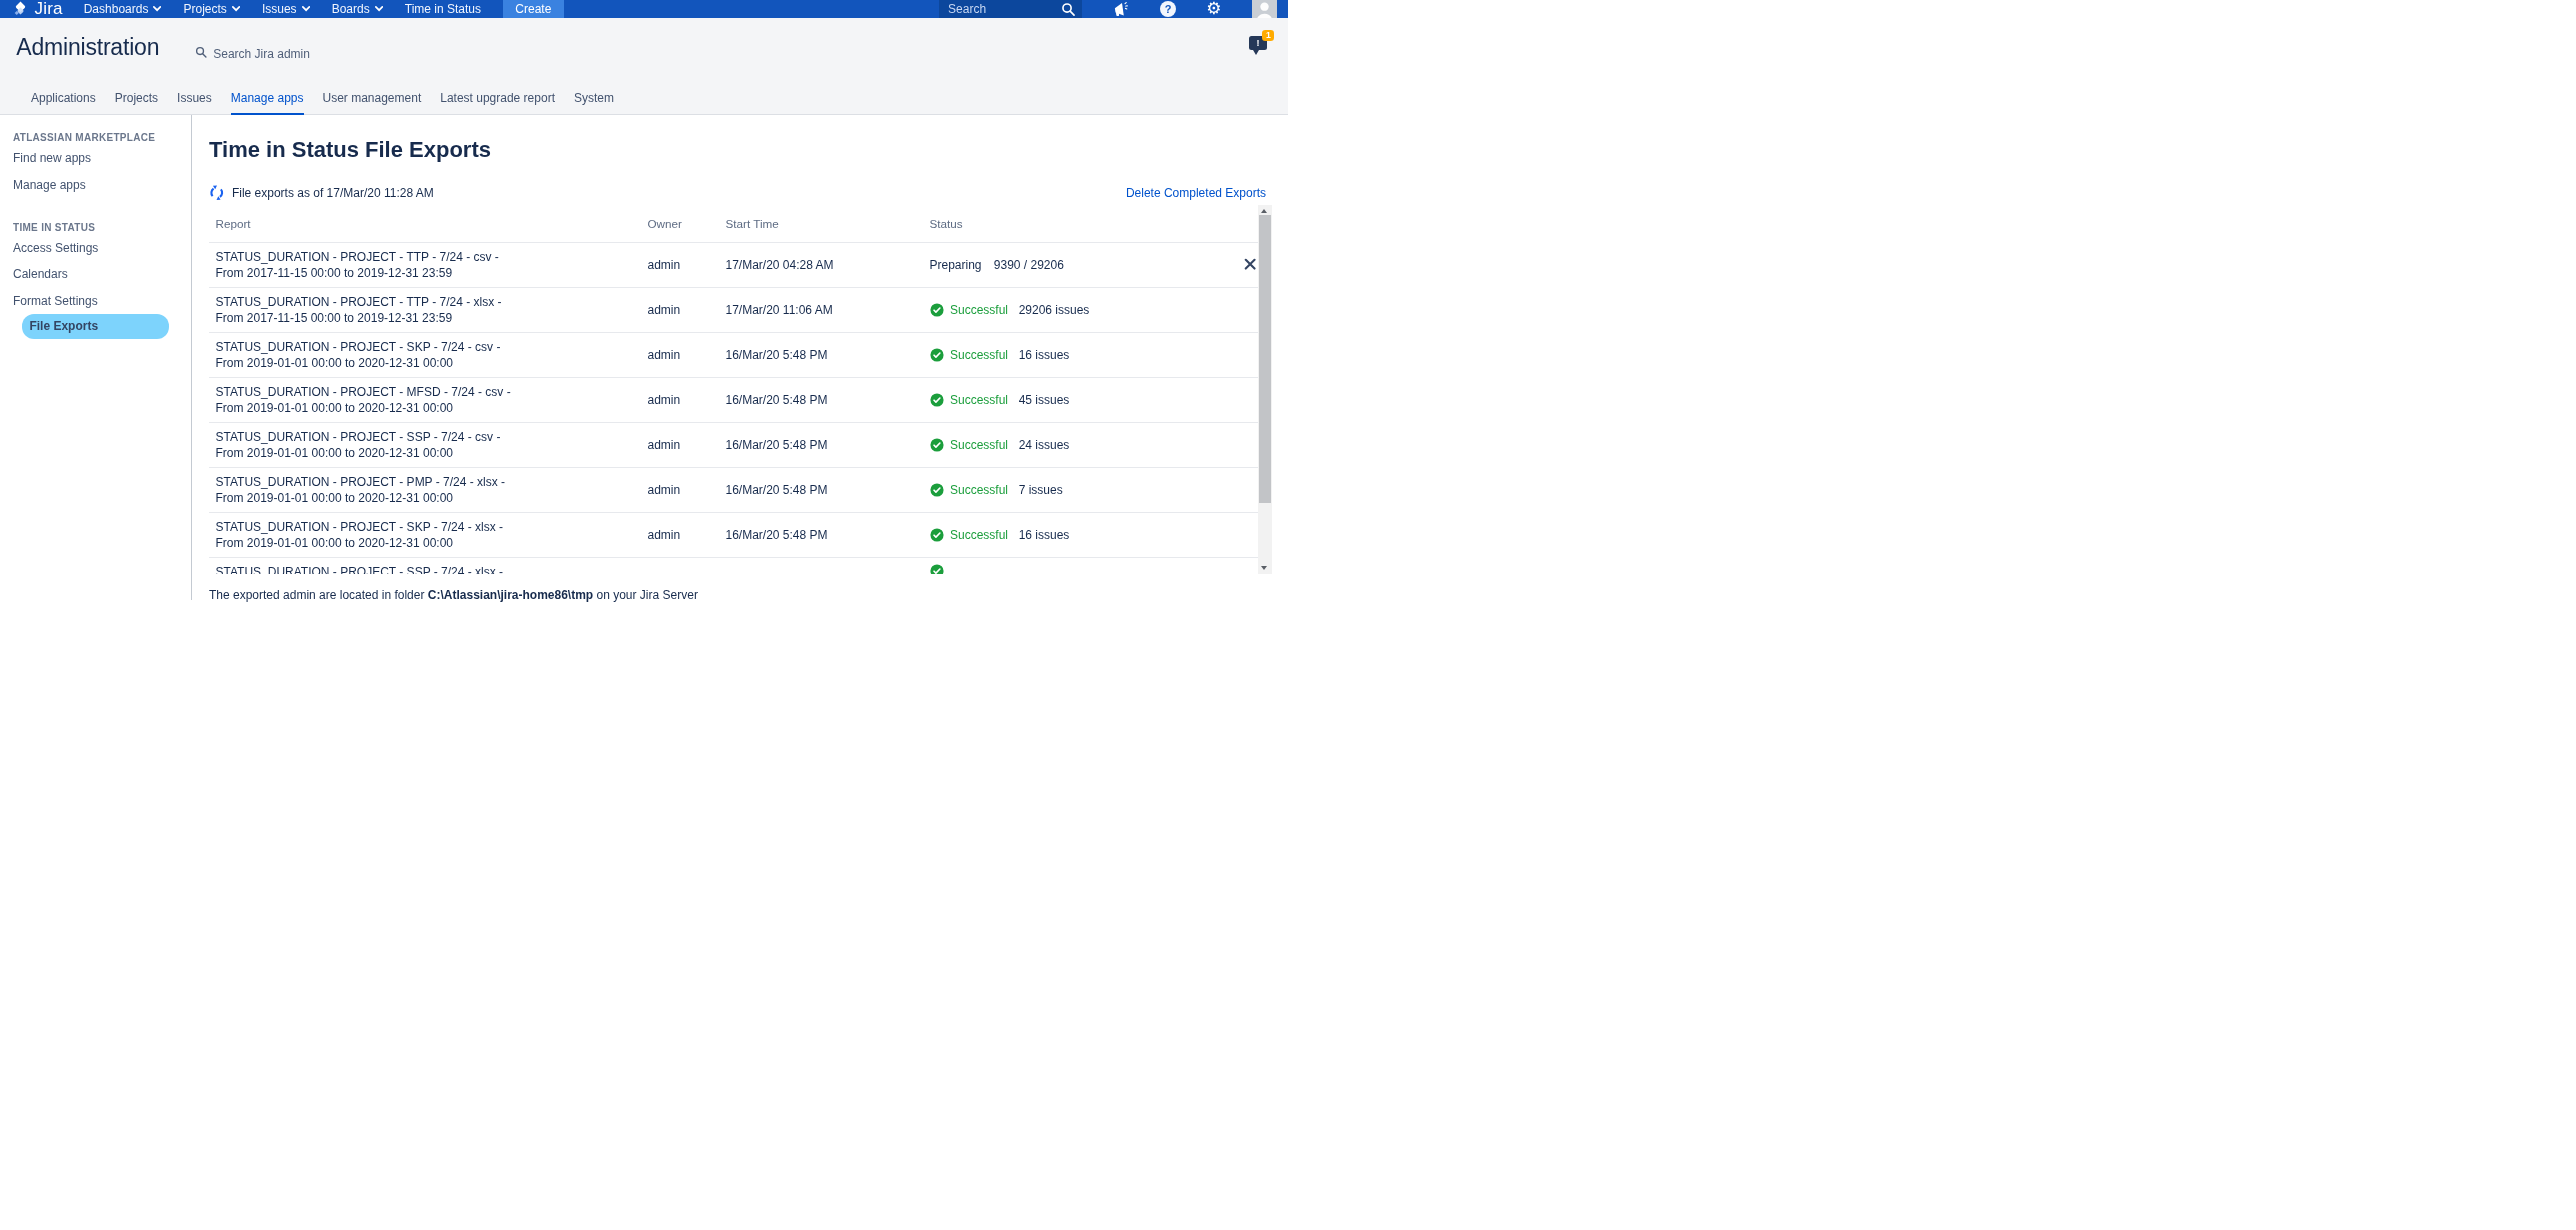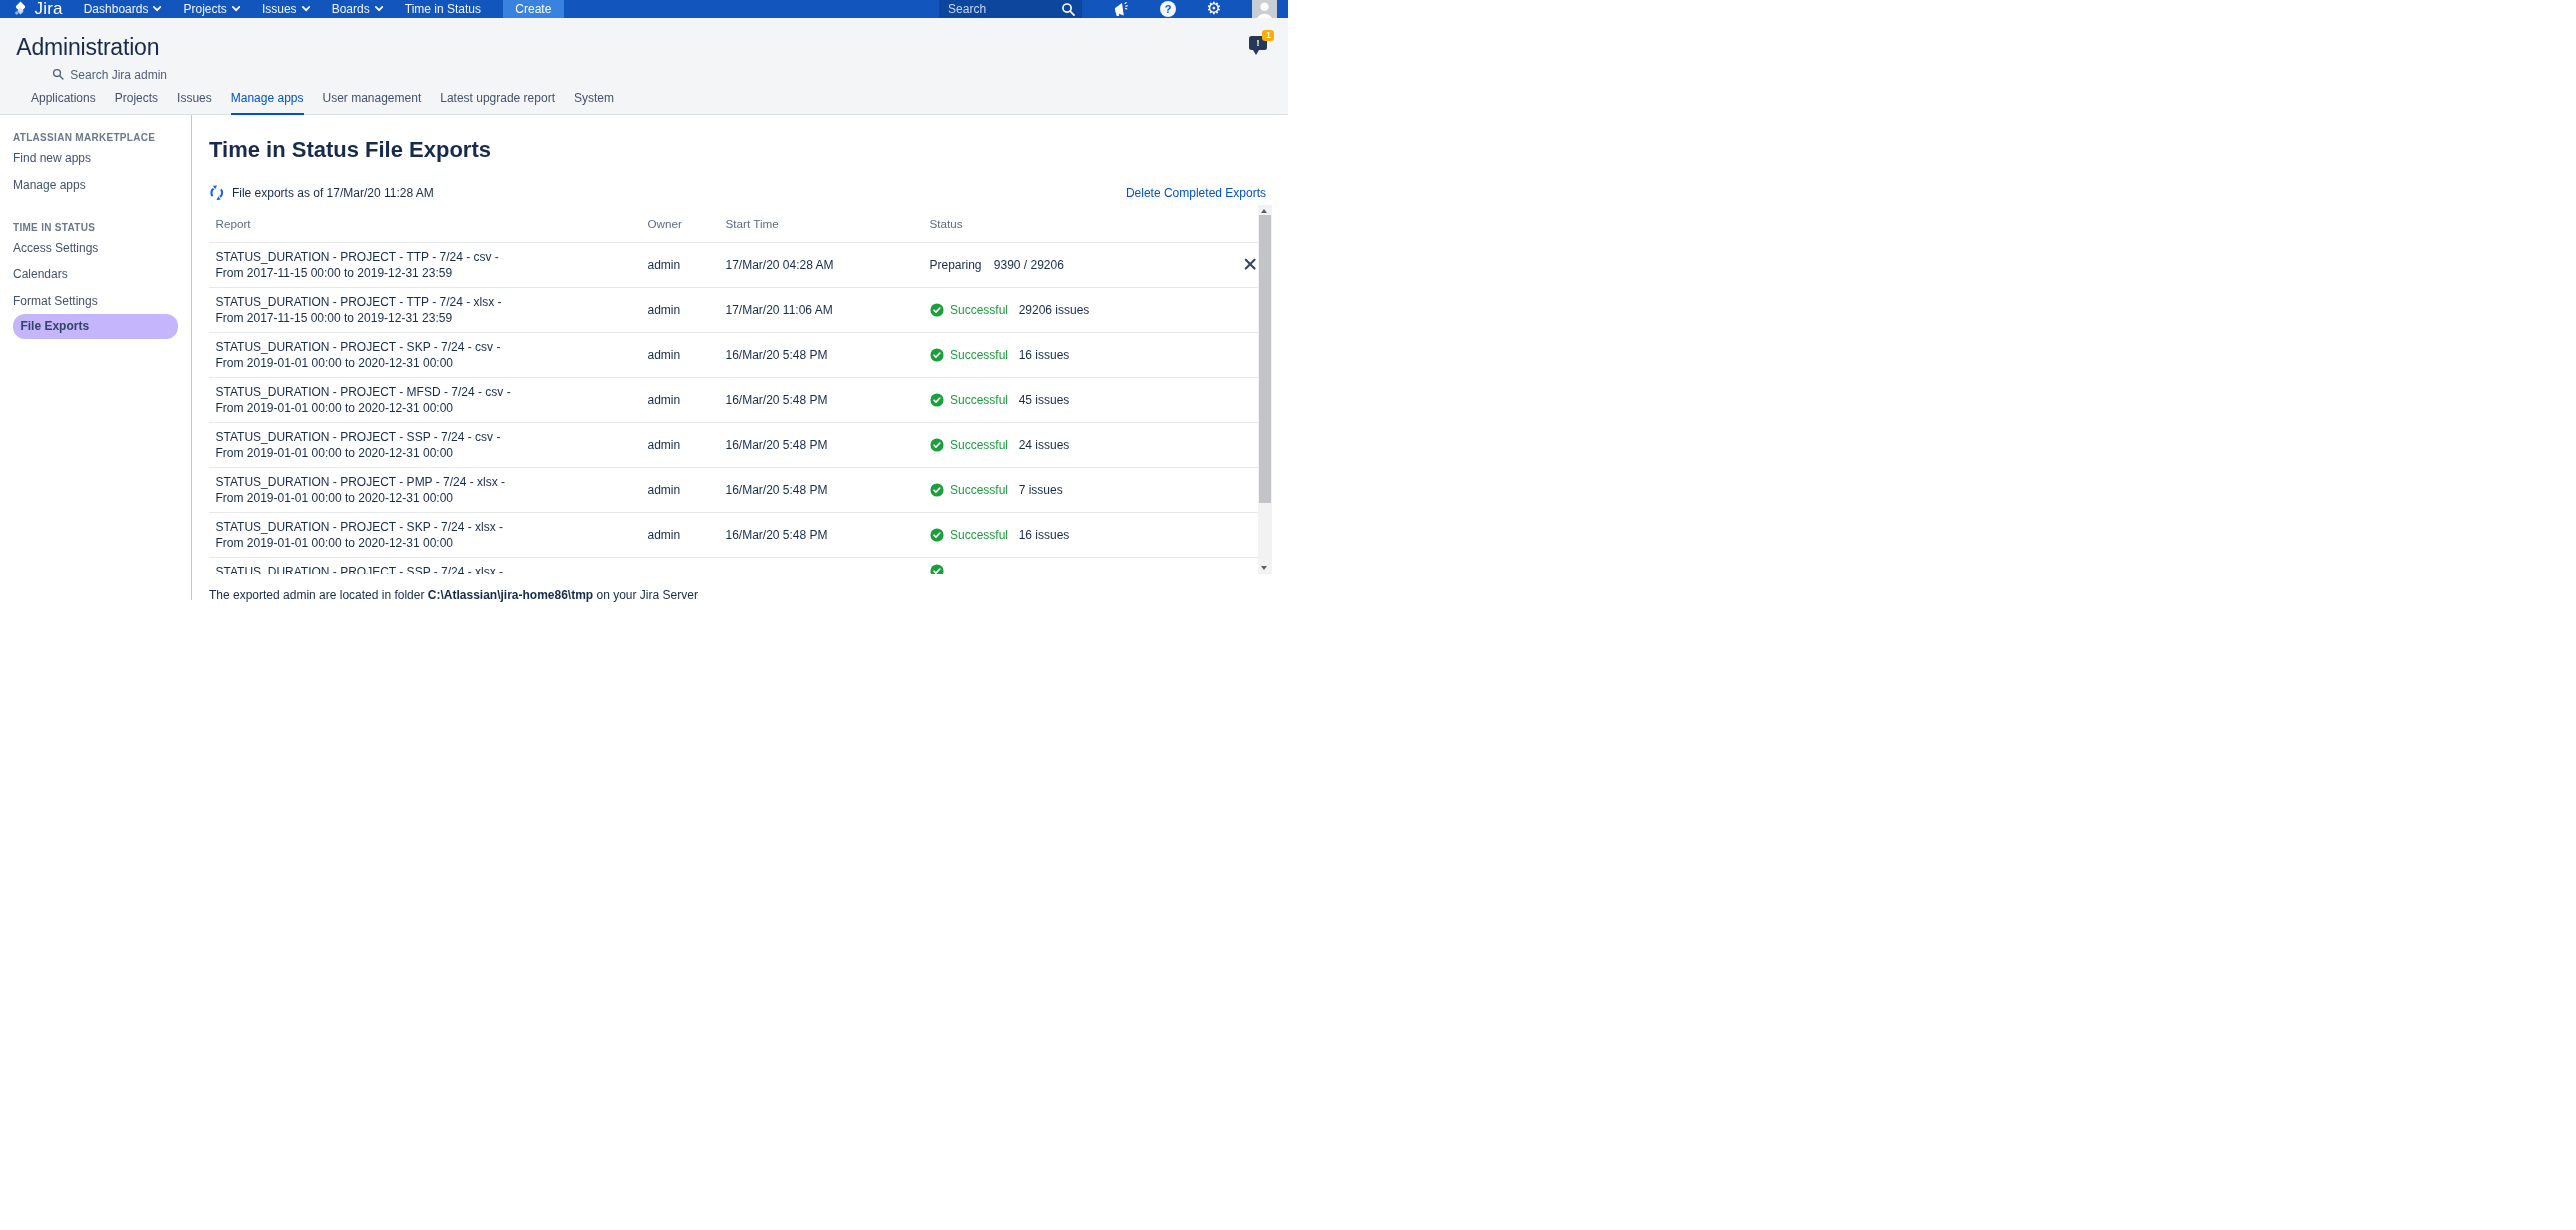--- a/index.html
+++ b/index.html
@@ -19,39 +19,39 @@
   .nav-search input::placeholder{color:#C7D7F3;opacity:1;}
   .nav-search .mag{position:absolute;right:6.5px;top:4.9px;}
   .nav-ic{display:flex;align-items:center;justify-content:center;cursor:pointer;}
   .help-disc{width:16.3px;height:16.3px;border-radius:50%;background:#F2F6FD;position:relative;}
   .help-disc::after{content:"?";position:absolute;left:0;top:0;width:16.3px;height:16.3px;line-height:16.3px;text-align:center;color:#1255BC;font-weight:700;font-size:11px;}
   .gear::after{content:"\2699";font-size:17px;color:#fff;line-height:16.3px;}
   .avatar{width:25px;height:25px;border-radius:2px;background:#C9CED4;overflow:hidden;display:flex;align-items:flex-end;justify-content:center;cursor:pointer;}
 
   
   .admin-band{background:#F4F5F7;height:96px;position:relative;border-bottom:1.6px solid #DCDFE4;box-sizing:content-box;}
-  .admin-row{display:flex;align-items:flex-start;padding:16.3px 16.3px 0 16.3px;flex-direction:column;}
+  .admin-row{display:flex;align-items:flex-end;padding:16.3px 16.3px 0 16.3px;}
   .admin-title{font-size:23px;font-weight:500;color:#172B4D;letter-spacing:-0.2px;}
   .admin-search{display:flex;align-items:center;gap:5.7px;margin-left:36px;margin-top:6.5px;color:#505F79;font-size:12px;cursor:pointer;}
   .notif{position:absolute;right:21px;top:18px;width:18px;height:14px;background:#253858;border-radius:2.5px;cursor:pointer;}
   .notif::before{content:"";position:absolute;left:4.1px;bottom:-4.9px;border-left:3.3px solid transparent;border-right:3.3px solid transparent;border-top:5.7px solid #253858;}
   .notif::after{content:"!";position:absolute;left:0;top:0;width:18px;height:14px;line-height:14px;text-align:center;color:#fff;font-weight:700;font-size:9px;}
   .notif-badge{position:absolute;top:-6.5px;right:-7.4px;background:#FFAB00;color:#fff;font-size:8.6px;font-weight:700;border-radius:3.3px;padding:1.2px 3.7px;line-height:9px;}
   .tabs{position:absolute;left:0;bottom:0;right:0;height:33px;display:flex;align-items:center;gap:19px;padding-left:13px;margin-left:18px;}
   .tab{font-size:12px;color:#42526E;cursor:pointer;position:relative;white-space:nowrap;}
   .tab.active{color:#0052CC;font-weight:500;}
   .tab.active::after{content:"";position:absolute;left:0;right:0;bottom:-10.6px;height:2.5px;background:#0052CC;}
 
   
   .content{display:flex;height:485px;}
   .sidebar{width:192px;flex-shrink:0;border-right:0.8px solid #C4CAD2;padding-top:4.9px;box-sizing:border-box;}
   .side-heading{font-size:10px;font-weight:700;color:#6B778C;letter-spacing:0.3px;margin:12.3px 13px 2.5px 13px;}
   .side-heading.second{margin-top:24px;}
   .side-item{font-size:12px;color:#42526E;padding:5.7px 13px 6.5px 13px;cursor:pointer;}
-  .side-item.active{margin:0 13px;padding:4.9px 7.4px 5.7px 7.4px;background:#c4b5fd;border-radius:12px;color:#344563;font-weight:700;}
+  .side-item.active{margin:0 22px;padding:4.9px 7.4px 5.7px 7.4px;background:#7dd3fc;border-radius:12px;color:#344563;font-weight:700;}
 
   .main{flex:1;position:relative;padding-left:17px;box-sizing:border-box;}
   .main-title{margin-top:22px;font-size:22px;font-weight:700;color:#172B4D;}
   .refresh-row{display:flex;align-items:center;margin-top:22px;font-size:12px;color:#172B4D;}
   .refresh-ic{margin-right:7.4px;display:flex;cursor:pointer;}
   .delete-link{margin-left:auto;margin-right:22px;color:#0052CC;font-size:12px;cursor:pointer;text-decoration:none;}
 
   
   .table-wrap{position:relative;margin-top:4.1px;height:369px;width:1063px;overflow:hidden;}
   .thead,.trow{display:grid;grid-template-columns:432px 78px 204px 1fr;padding-left:6.5px;width:1049px;box-sizing:border-box;align-items:center;border-bottom:1.6px solid #E7E9ED;}

